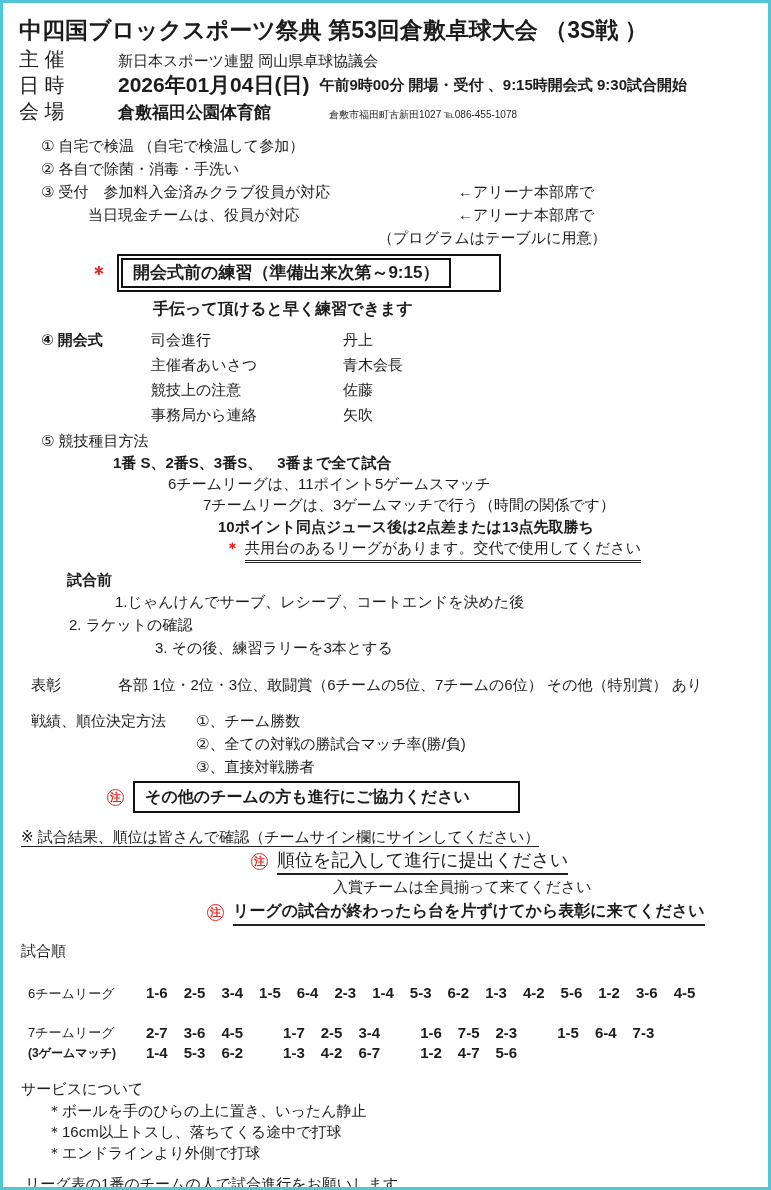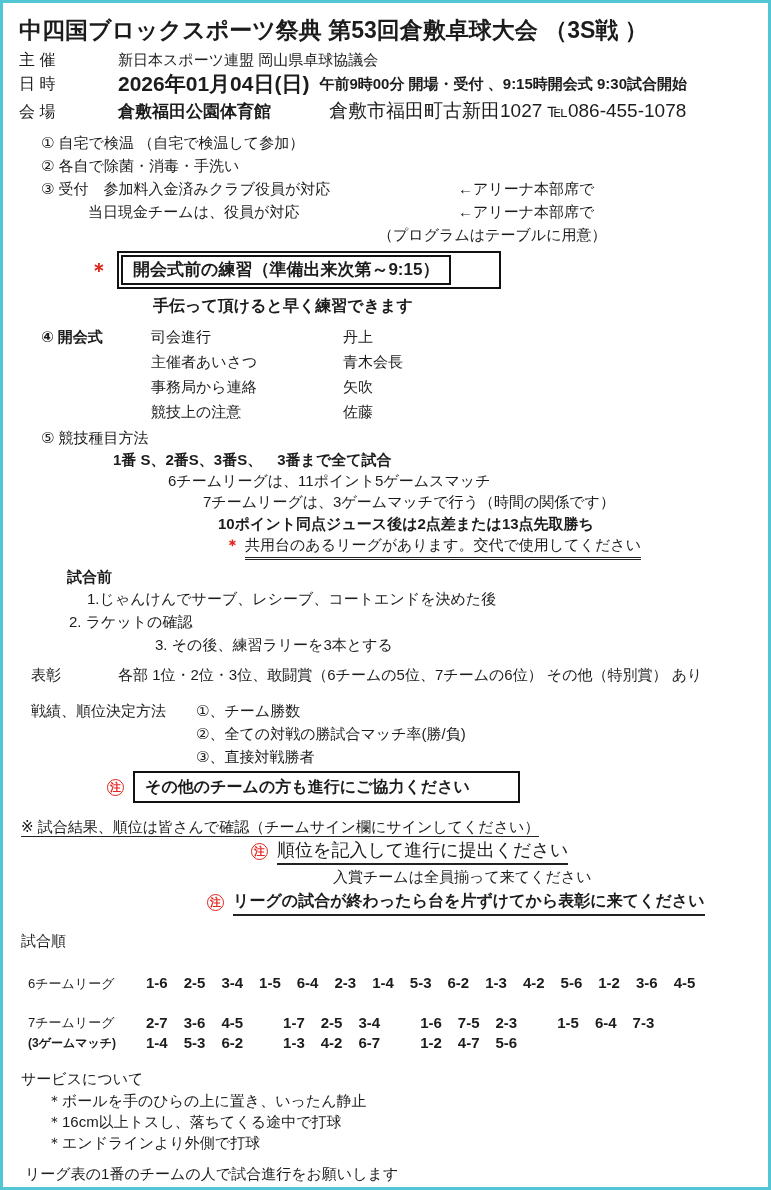--- a/index.html
+++ b/index.html
@@ -8,28 +8,28 @@
     width:771px; height:1190px; background:#ffffff;
     border:3px solid #53c6d6; overflow:hidden; position:relative;
     color:#1c1c1c; font-size:15px; padding-top:12px;
   }
   .b { font-weight:bold; }
   .row { position:relative; line-height:23px; }
 
   .doc-title { margin-left:16px; font-size:23px; font-weight:bold; line-height:30px; }
 
   .hrow { display:flex; align-items:baseline; margin-left:16px; }
-  .hlabel { width:99px; font-size:16px; flex:0 0 auto; }
+  .hlabel { width:99px; font-size:20px; flex:0 0 auto; }
   .org-row { margin-top:4px; line-height:21px; }
   .date-row { line-height:28px;align-items:center; }
   .date-main { font-size:21px; font-weight:bold; }
   .date-detail { font-size:15px; font-weight:bold; margin-left:10px; }
   .venue-row { line-height:25px; }
   .venue-name { font-size:17px; font-weight:bold; }
-  .venue-address { font-size:19px; margin-left:58px; }
+  .venue-address { font-size:10px; margin-left:58px; }
 
   .notices { margin-top:7px; }
   .ind38 { margin-left:38px; }
   .ind85 { margin-left:85px; }
   .arena { position:absolute; left:455px; top:0; }
   .program-note { margin-left:375px; }
 
   .practice-row { display:flex; align-items:center; margin-left:86px; margin-top:5px; }
   .red { color:#e2251f; }
   .ast-big { font-size:20px; font-weight:bold; margin-right:8px; }
@@ -47,25 +47,25 @@
   .rules-h { margin-left:38px; line-height:22px; }
   .r1 { margin-left:110px; line-height:21px; }
   .r2 { margin-left:165px; line-height:21px; }
   .r3 { margin-left:200px; line-height:22px; }
   .r4 { margin-left:215px; line-height:21px; }
   .r5 { margin-left:222px; line-height:22px; display:flex; align-items:baseline; }
   .dbl-underline { border-bottom:3px double #222; padding-bottom:1px; }
 
   .bm { margin-top:5px; }
   .bm-h { margin-left:64px; font-weight:bold; line-height:23px; }
-  .s1 { margin-left:84px; line-height:22px; }
+  .s1 { margin-left:112px; line-height:22px; }
   .s2 { margin-left:66px; line-height:23px; }
   .s3 { margin-left:152px; line-height:23px; }
 
-  .awards-row { display:flex; margin-left:28px; margin-top:7px; line-height:24px; }
+  .awards-row { display:flex; margin-left:28px; margin-top:14px; line-height:24px; }
   .awards-label { width:87px; flex:0 0 auto; }
 
   .ranking { margin-top:12px; }
   .rk-row1 { display:flex; margin-left:28px; line-height:23px; }
   .rk-label { width:165px; flex:0 0 auto; }
   .rk-item { margin-left:193px; line-height:23px; }
   .note-row { display:flex; align-items:center; margin-left:104px; margin-top:3px; }
   .note-circle {
     width:17px; height:17px; border:1.5px solid #e2251f; border-radius:50%;
     color:#e2251f; font-size:11px; line-height:14px; text-align:center;
@@ -152,26 +152,26 @@
     <div class="op-row">
       <span class="op-head">④ 開会式</span>
       <span class="op-role">司会進行</span>
       <span>丹上</span>
     </div>
     <div class="op-row op-sp">
       <span class="op-role">主催者あいさつ</span>
       <span>青木会長</span>
     </div>
     <div class="op-row op-sp">
+      <span class="op-role">競技上の注意</span>
+      <span>佐藤</span>
+    </div>
+    <div class="op-row op-sp">
       <span class="op-role">事務局から連絡</span>
       <span>矢吹</span>
-    </div>
-    <div class="op-row op-sp">
-      <span class="op-role">競技上の注意</span>
-      <span>佐藤</span>
     </div>
   </div>
 
   <div class="rules">
     <div class="rules-h">⑤ 競技種目方法</div>
     <div class="r1 b">1番 S、2番S、3番S、　3番まで全て試合</div>
     <div class="r2">6チームリーグは、11ポイント5ゲームスマッチ</div>
     <div class="r3">7チームリーグは、3ゲームマッチで行う（時間の関係です）</div>
     <div class="r4 b">10ポイント同点ジュース後は2点差または13点先取勝ち</div>
     <div class="r5">

